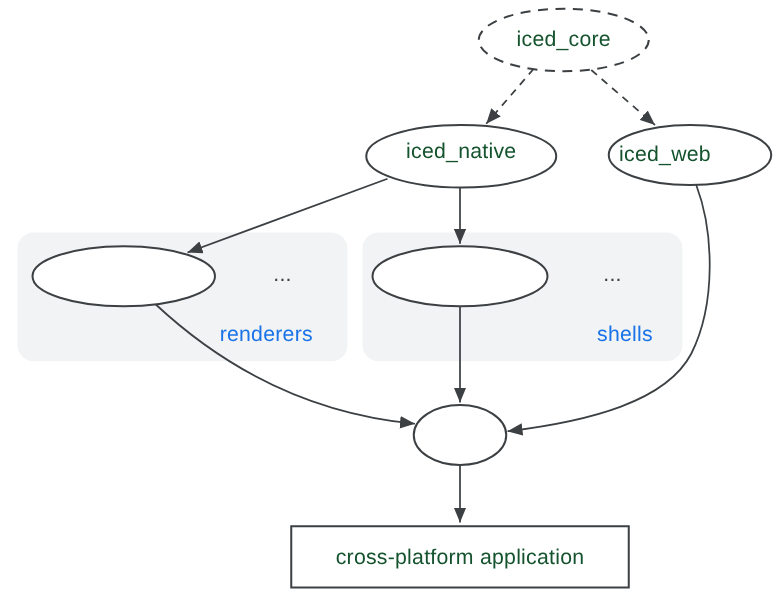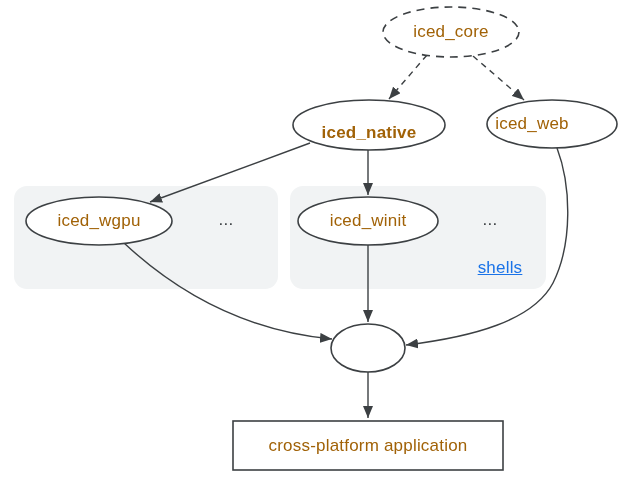--- a/index.html
+++ b/index.html
@@ -20,21 +20,21 @@
     left: 0; top: 0;
     width: 621px;
     height: 483px;
   }
   .label {
     position: absolute;
     display: flex;
     align-items: center;
     justify-content: center;
     font-size: 17px;
-    color: #a16207;
+    color: #14532d;
     letter-spacing: 0.2px;
     white-space: nowrap;
   }
   .label.blue {
     color: #1a73e8;
   }
   .label.dots {
     font-size: 17px;
     color: #3c4043;
   }
@@ -66,23 +66,22 @@
     <ellipse cx="451" cy="32" rx="68" ry="25" fill="#ffffff" stroke="#3c4043" stroke-width="1.6" stroke-dasharray="8,6"></ellipse>
     <ellipse cx="369" cy="125" rx="76" ry="25" fill="#ffffff" stroke="#3c4043" stroke-width="1.6"></ellipse>
     <ellipse cx="552" cy="124" rx="65" ry="24" fill="#ffffff" stroke="#3c4043" stroke-width="1.6"></ellipse>
     <ellipse cx="99" cy="221" rx="73" ry="24" fill="#ffffff" stroke="#3c4043" stroke-width="1.6"></ellipse>
     <ellipse cx="368" cy="221" rx="70" ry="24" fill="#ffffff" stroke="#3c4043" stroke-width="1.6"></ellipse>
     <ellipse cx="368" cy="348" rx="37" ry="24" fill="#ffffff" stroke="#3c4043" stroke-width="1.6"></ellipse>
     <rect x="233" y="421" width="270" height="49" fill="#ffffff" stroke="#3c4043" stroke-width="1.6"></rect>
   </svg>
 
   <div class="label" style="left:383px; top:7px;  width:136px; height:50px;">iced_core</div>
-  <div class="label" style="left:293px; top:108px; width:152px; height:50px;font-weight:bold;">iced_native</div>
+  <div class="label" style="left:293px; top:96px; width:152px; height:50px;">iced_native</div>
   <div class="label" style="left:467px; top:100px; width:130px; height:48px;">iced_web</div>
-  <div class="label" style="left:26px;  top:197px; width:146px; height:48px;">iced_wgpu</div>
-  <div class="label" style="left:298px; top:197px; width:140px; height:48px;">iced_winit</div>
   <div class="label" style="left:233px; top:421px; width:270px; height:49px;">cross-platform application</div>
 
   <div class="label dots" style="left:196px; top:206px; width:60px; height:28px;">...</div>
   <div class="label dots" style="left:460px; top:206px; width:60px; height:28px;">...</div>
-  <div class="label blue" style="left:445px; top:254px; width:110px; height:28px;text-decoration:underline;">shells</div>
+  <div class="label blue" style="left:158px; top:254px; width:110px; height:28px;">renderers</div>
+  <div class="label blue" style="left:445px; top:254px; width:110px; height:28px;">shells</div>
 
 </div>
 
 </body></html>

